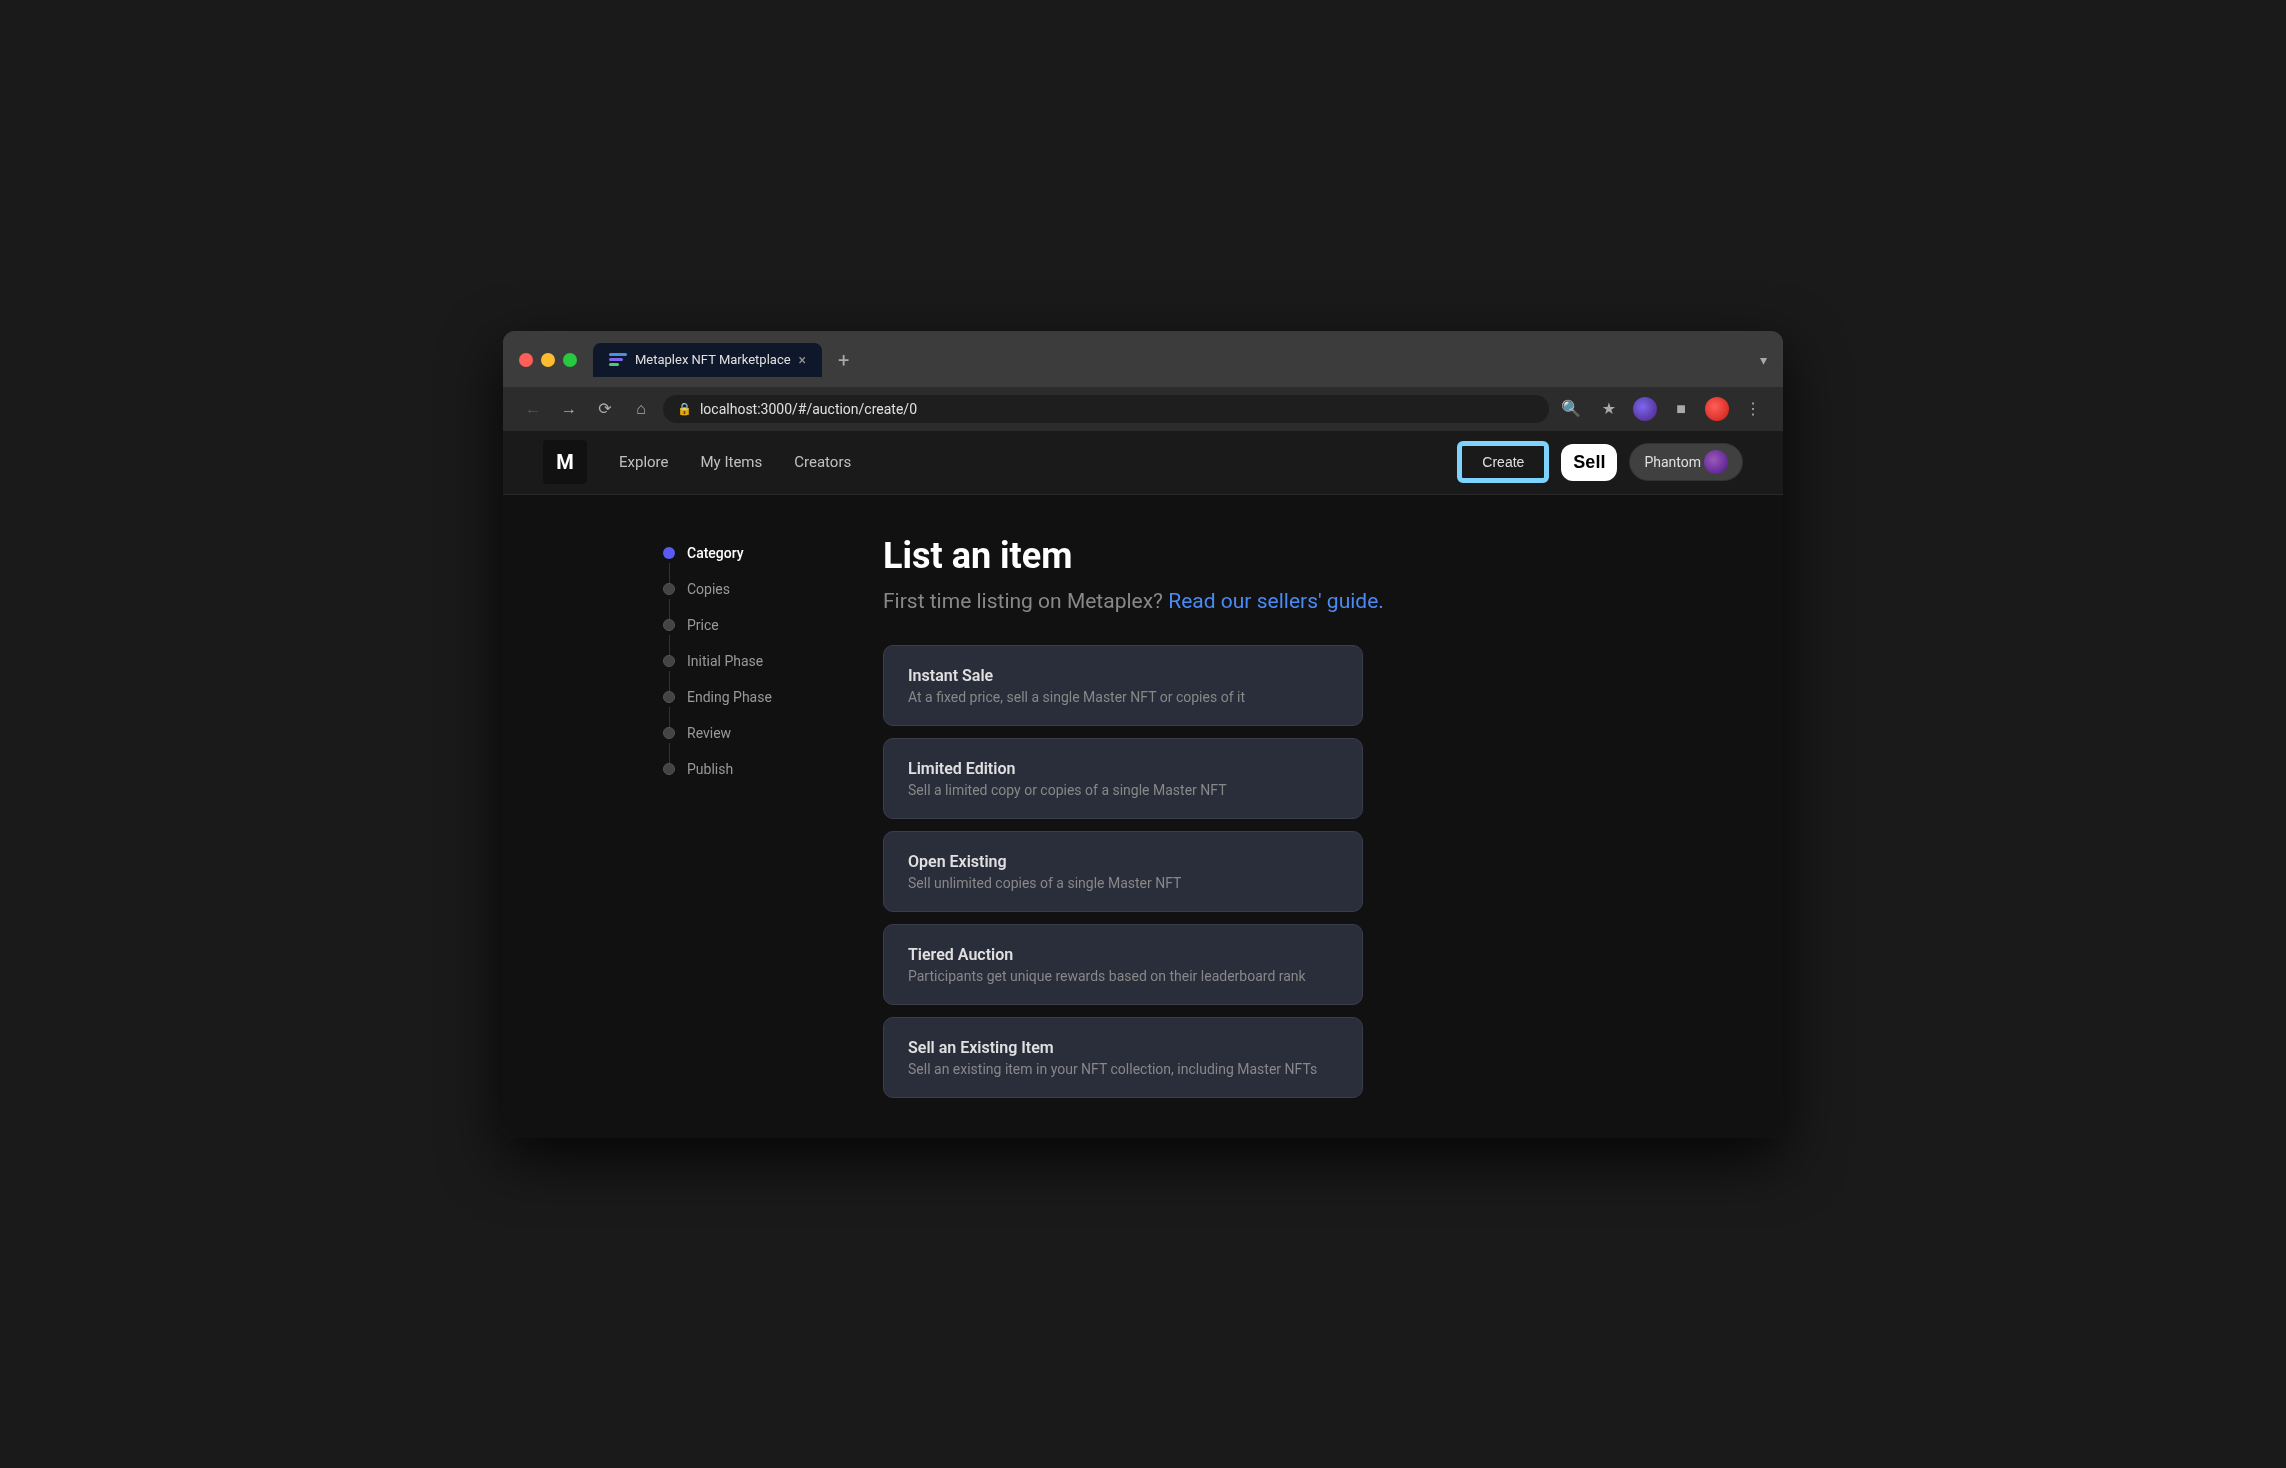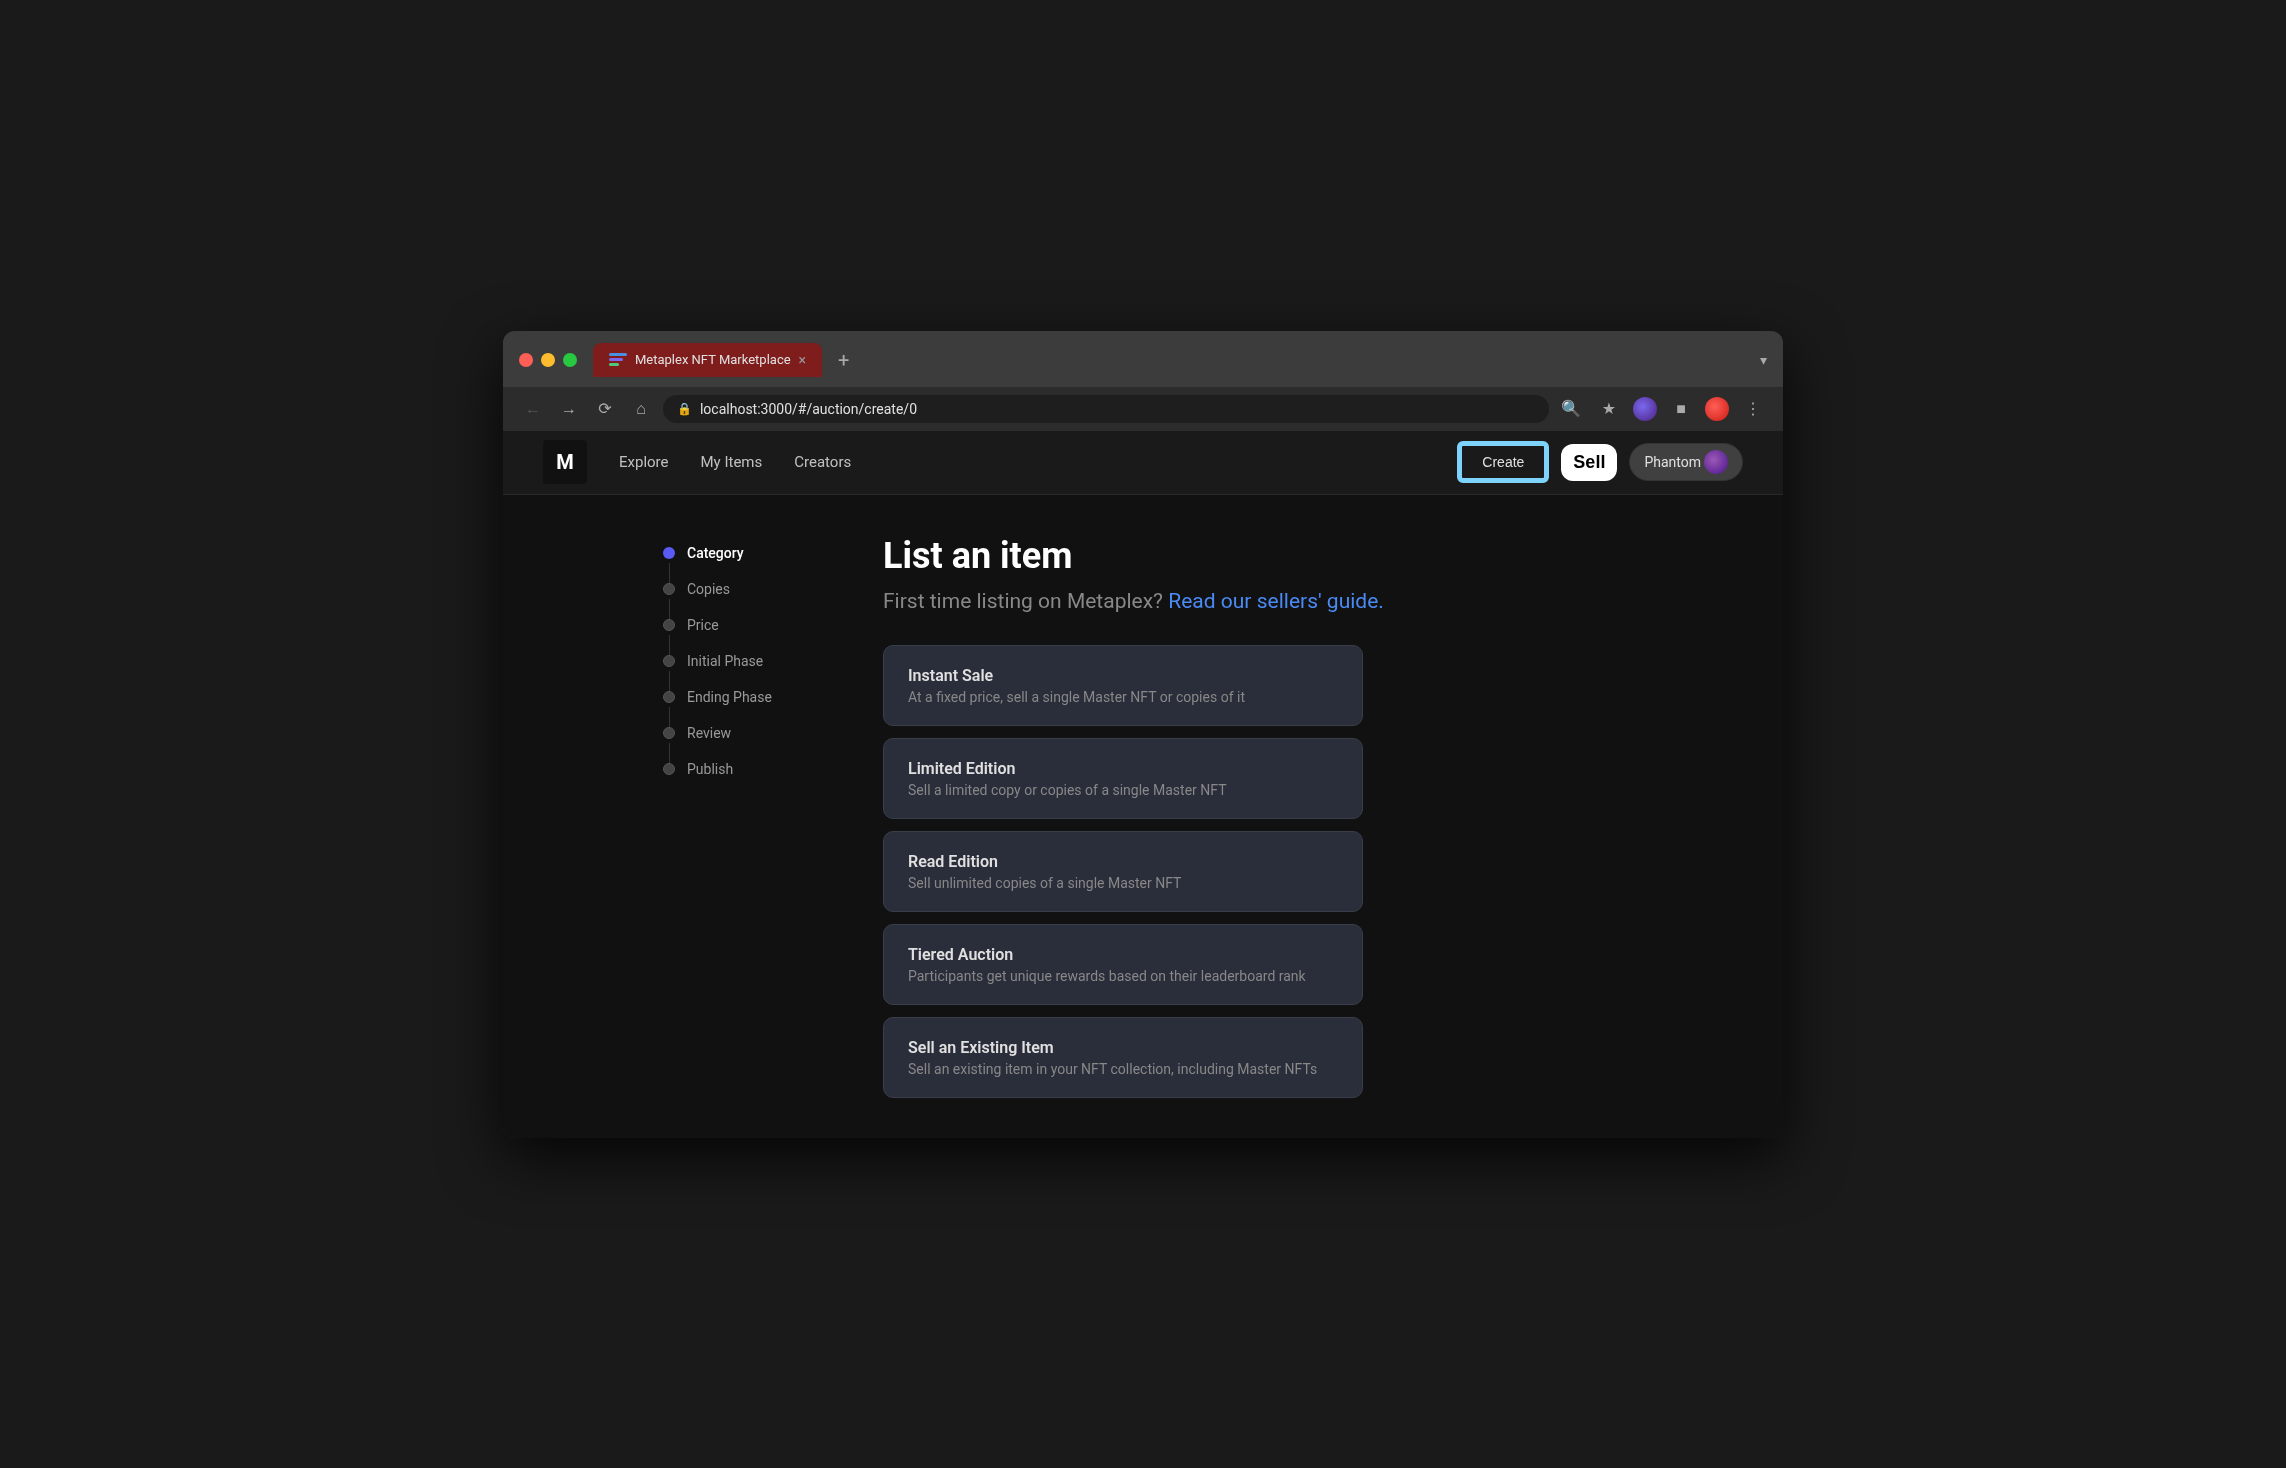--- a/index.html
+++ b/index.html
@@ -47,21 +47,21 @@
     .wc-close { background: #ff5f57; }
     .wc-min { background: #febc2e; }
     .wc-max { background: #28c840; }
 
     .tab-bar {
       display: flex;
       align-items: center;
       flex: 1;
     }
     .tab {
-      background: #7f1d1d;
+      background: #0f172a;
       border-radius: 8px 8px 0 0;
       padding: 8px 16px;
       display: flex;
       align-items: center;
       gap: 8px;
       min-width: 220px;
     }
     .tab-icon {
       width: 18px;
       height: 18px;
@@ -457,21 +457,21 @@
         <div class="category-list">
           <div class="category-card">
             <div class="category-card-title">Instant Sale</div>
             <div class="category-card-desc">At a fixed price, sell a single Master NFT or copies of it</div>
           </div>
           <div class="category-card">
             <div class="category-card-title">Limited Edition</div>
             <div class="category-card-desc">Sell a limited copy or copies of a single Master NFT</div>
           </div>
           <div class="category-card">
-            <div class="category-card-title">Read Edition</div>
+            <div class="category-card-title">Open Existing</div>
             <div class="category-card-desc">Sell unlimited copies of a single Master NFT</div>
           </div>
           <div class="category-card">
             <div class="category-card-title">Tiered Auction</div>
             <div class="category-card-desc">Participants get unique rewards based on their leaderboard rank</div>
           </div>
           <div class="category-card">
             <div class="category-card-title">Sell an Existing Item</div>
             <div class="category-card-desc">Sell an existing item in your NFT collection, including Master NFTs</div>
           </div>

